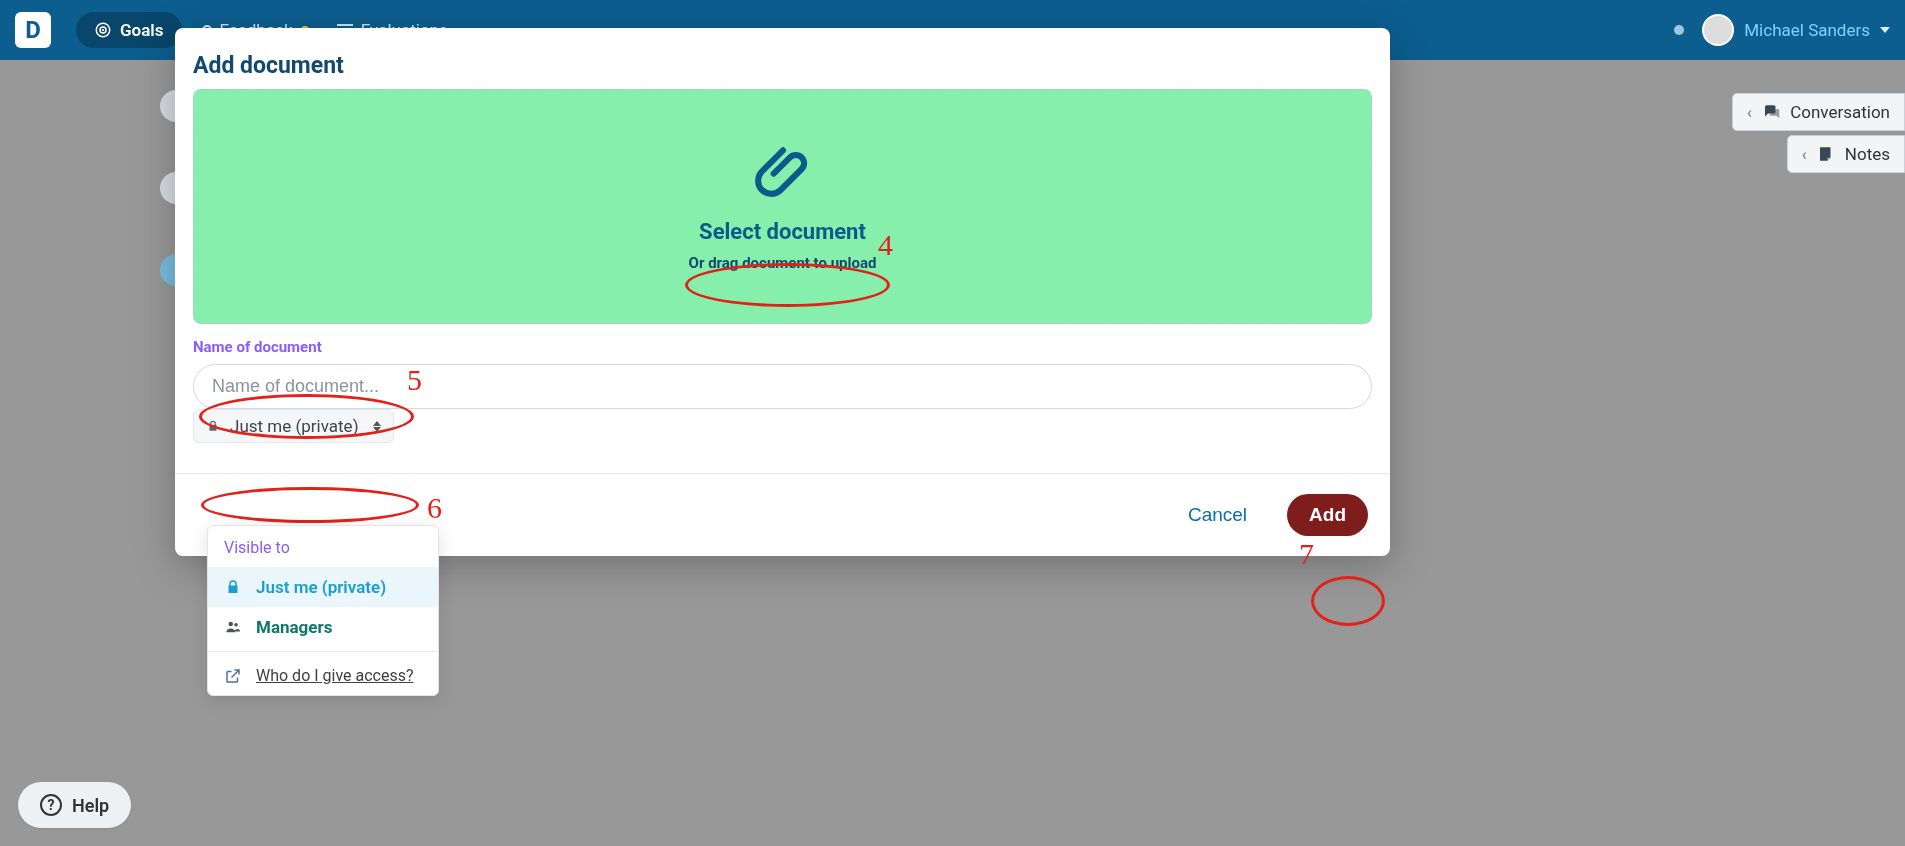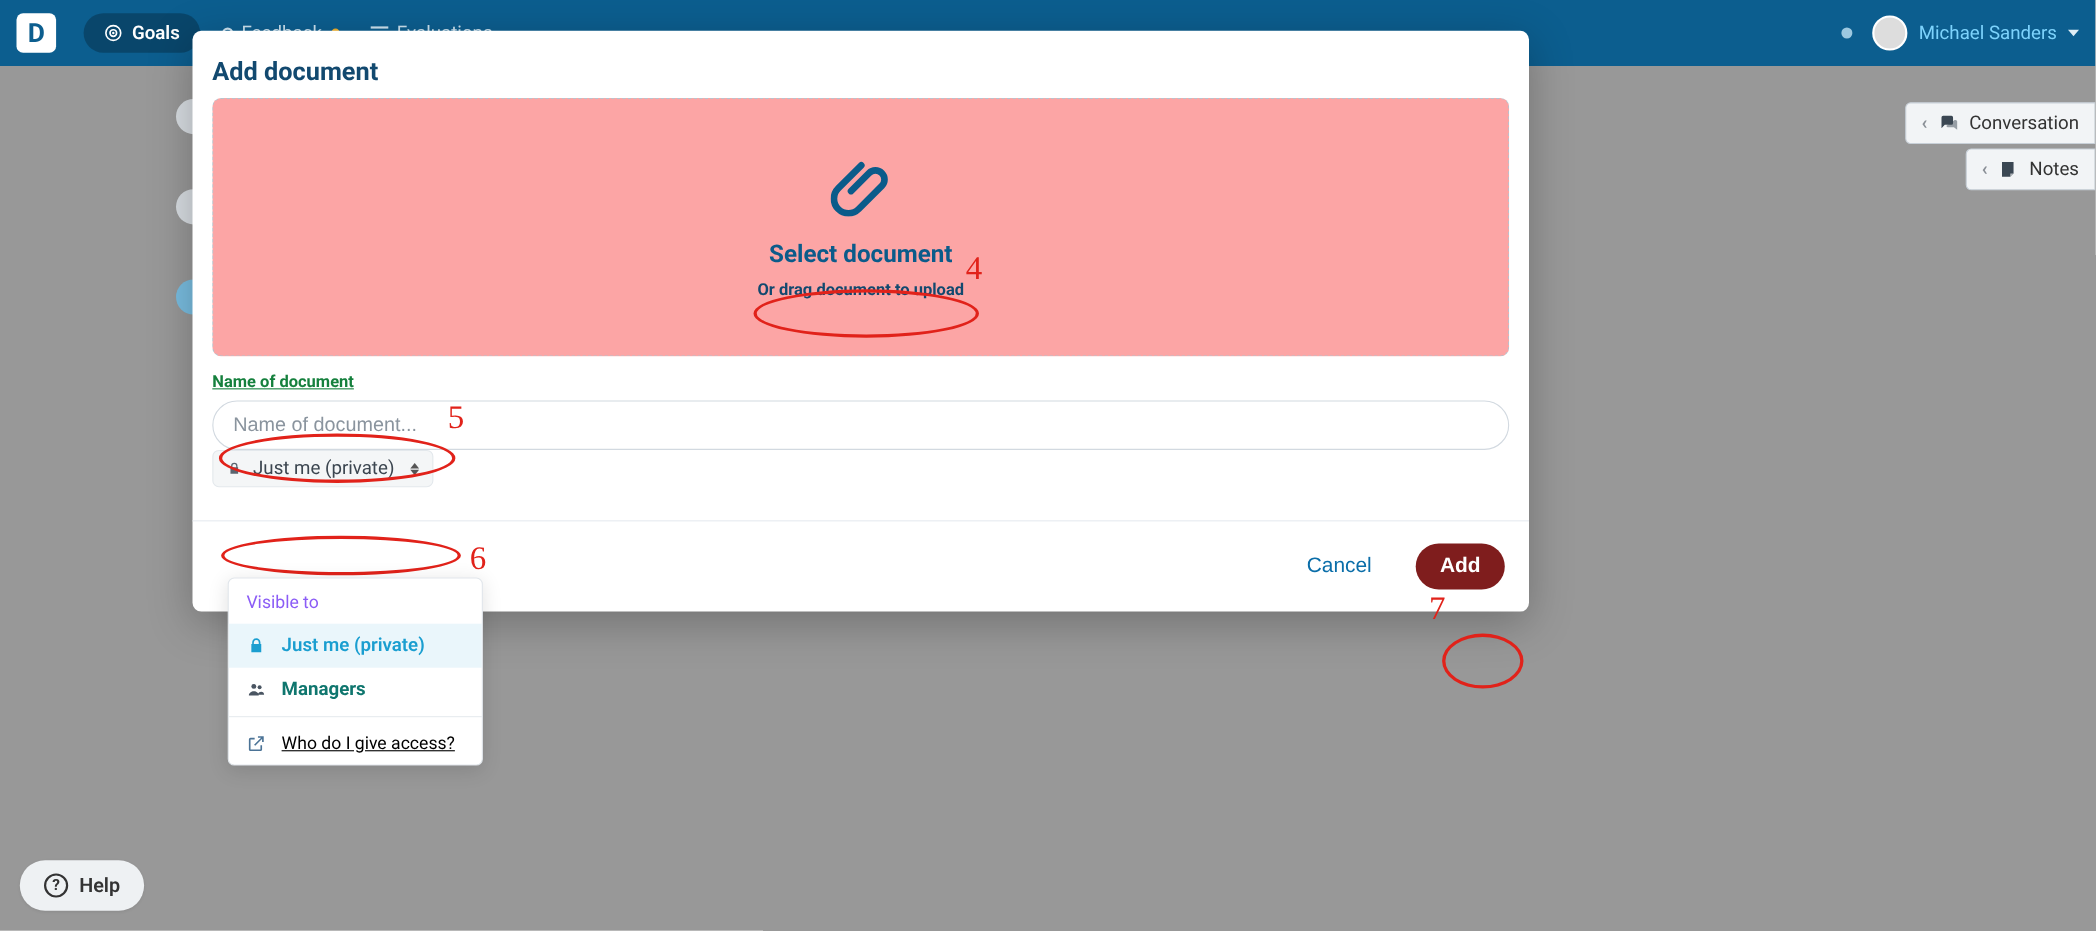--- a/index.html
+++ b/index.html
@@ -175,21 +175,21 @@
     }
     .modal-title {
       color: #12496f;
       font-size: 23px;
       font-weight: 700;
       margin-bottom: 10px;
     }
     .dropzone {
       border: 1px dashed #b8c3cc;
       border-radius: 8px;
-      background: #fca5a5;
+      background: #86efac;
       height: 235px;
       display: flex;
       flex-direction: column;
       align-items: center;
       justify-content: center;
       gap: 10px;
       margin-bottom: 14px;
     }
     .paperclip-svg {
       width: 56px; height: 56px;
@@ -200,26 +200,25 @@
       font-size: 22px;
       font-weight: 700;
       cursor: pointer;
     }
     .drag-text {
       color: #12496f;
       font-size: 15px;
       font-weight: 700;
     }
     .field-label {
-      color: #15803d;
+      color: #8b5cf6;
       font-size: 15px;
       font-weight: 700;
       margin-top: 10px;
       margin-bottom: 8px;
-      text-decoration: underline;
     }
     .text-input {
       width: 100%;
       border: 1px solid #d2d9e0;
       border-radius: 24px;
       padding: 11px 18px;
       font-size: 18px;
       color: #333;
       outline: none;
     }
@@ -318,21 +317,21 @@
     .dropdown-sep {
       height: 1px;
       background: #e7ebef;
       margin: 4px 0;
     }
     .dropdown-link {
       padding: 10px 16px;
       display: flex;
       align-items: center;
       gap: 14px;
-      color: #000000;
+      color: #404040;
       font-size: 16px;
       text-decoration: underline;
       cursor: pointer;
     }
     .icon-sm { width: 18px; height: 18px; flex: none; }
     
     .anno-ellipse {
       position: absolute;
       border: 3px solid #e1221a;
       border-radius: 50%;

